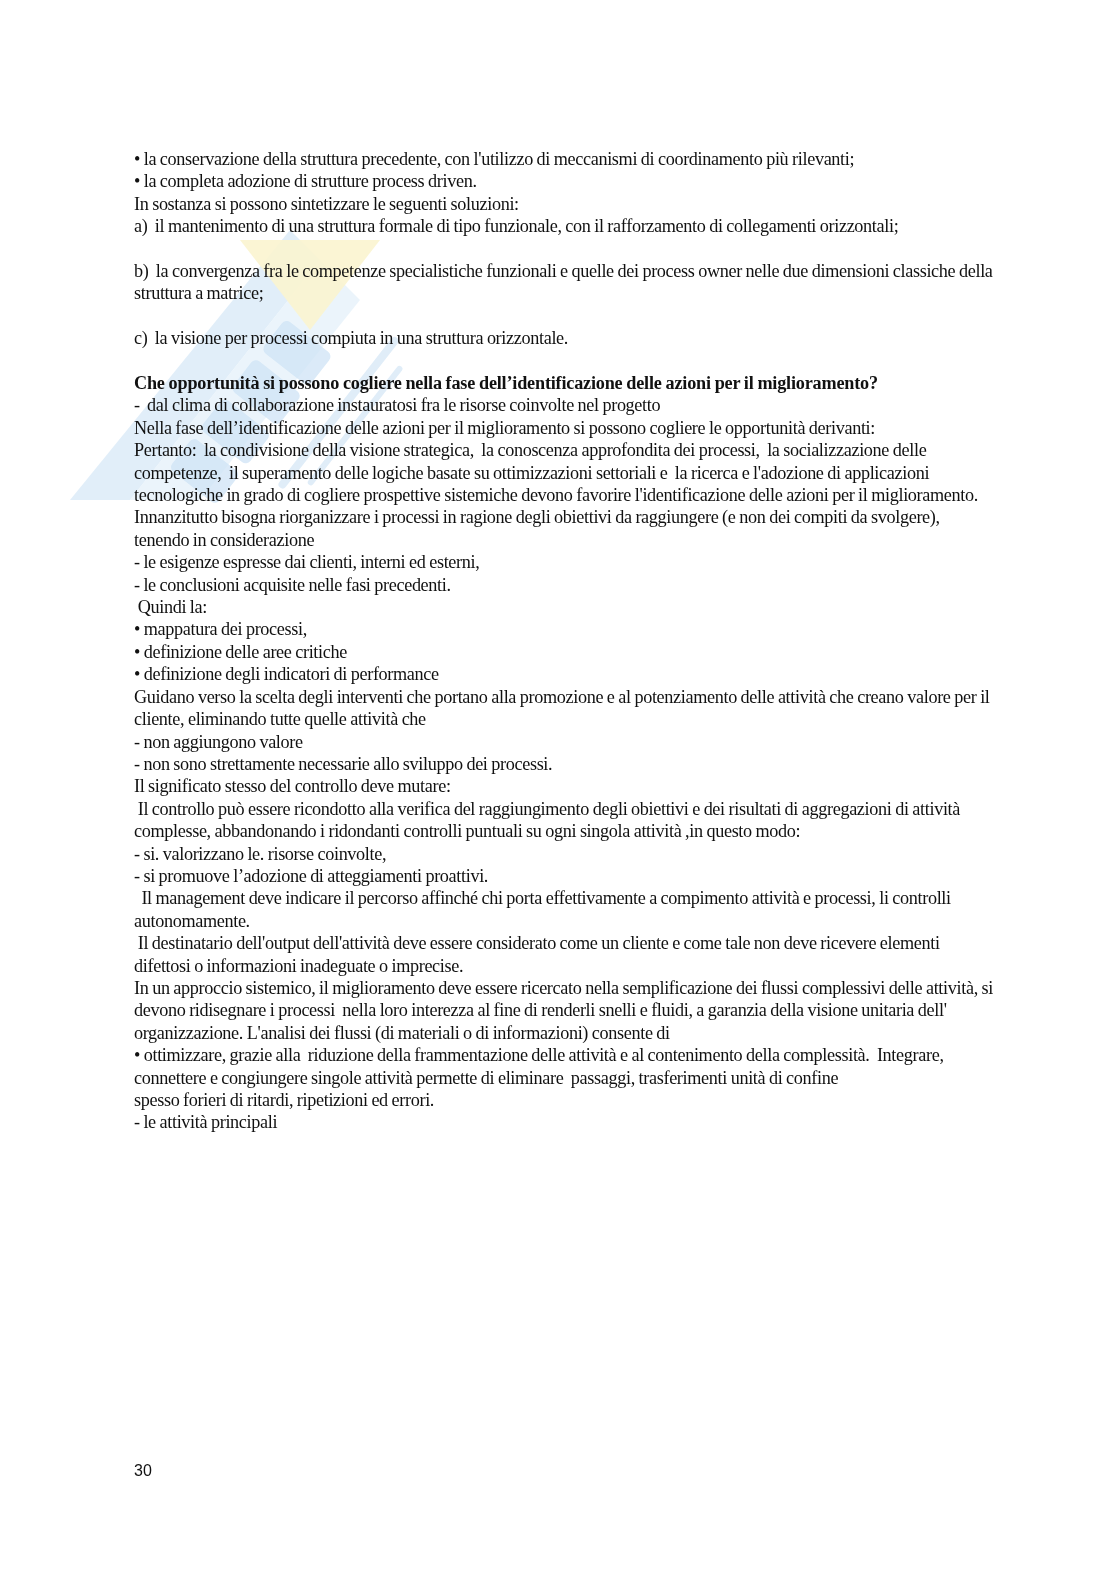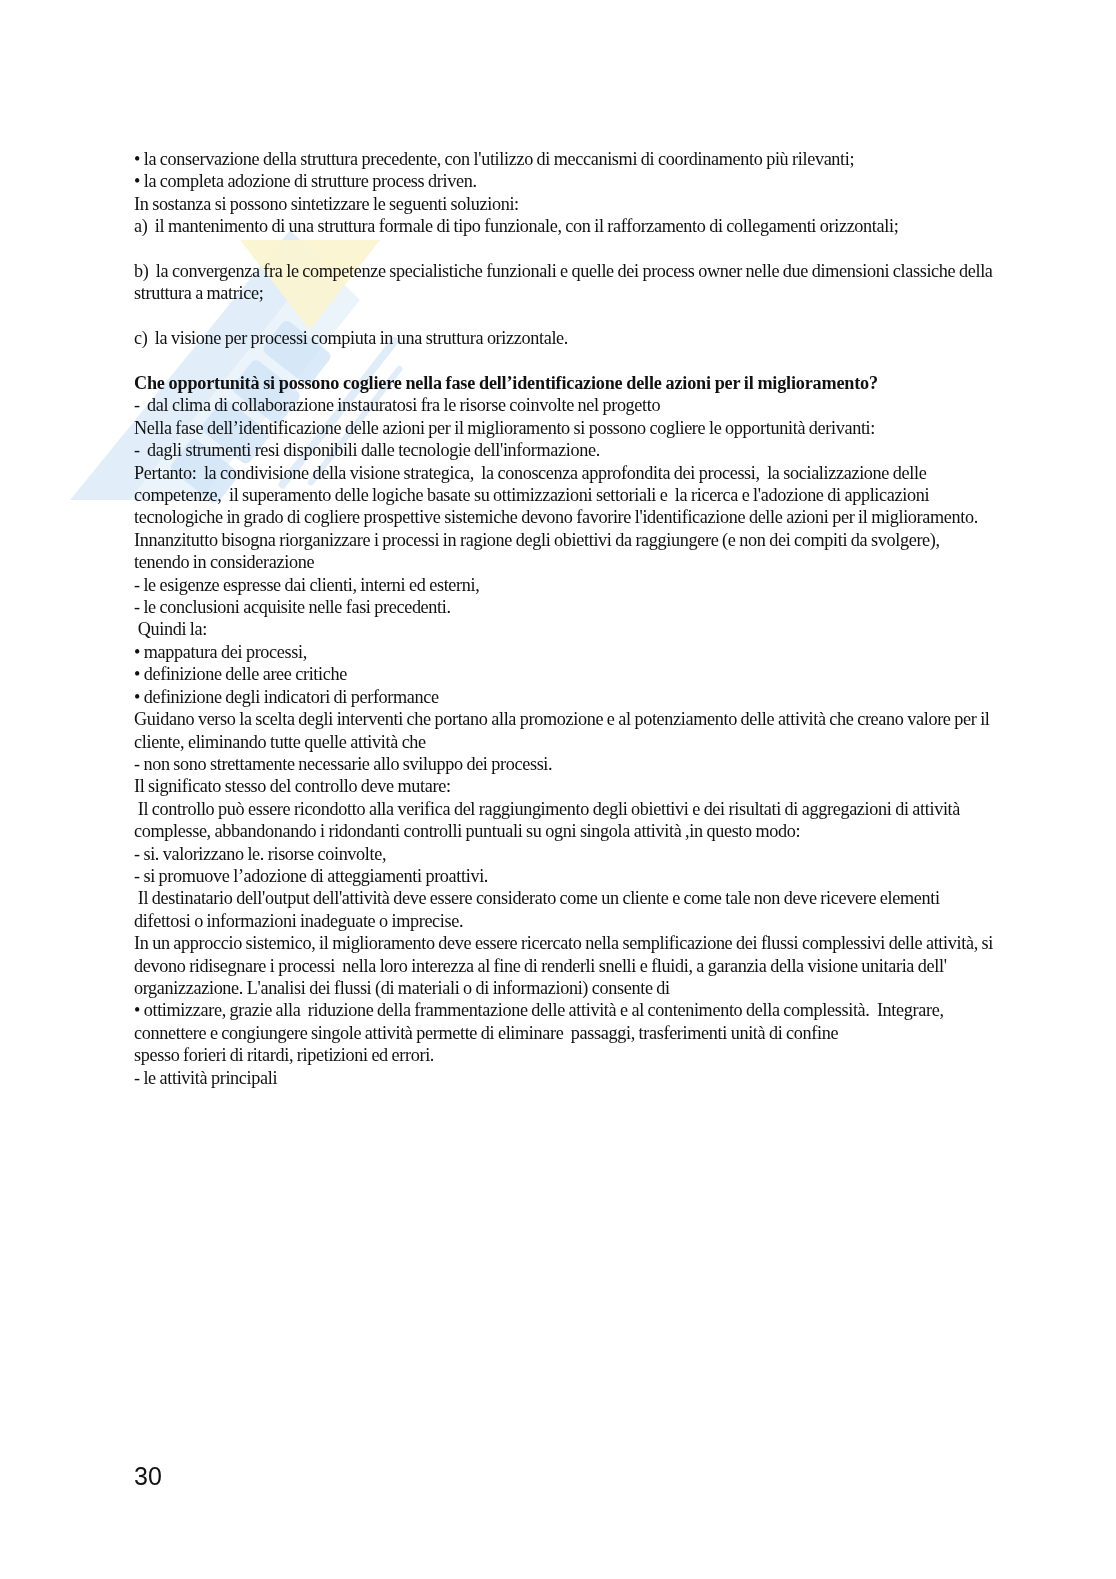--- a/index.html
+++ b/index.html
@@ -51,21 +51,21 @@
     }
     .content .heading {
       font-weight: bold;
       letter-spacing: -0.2px;
     }
     .page-number {
       position: absolute;
       left: 134px;
       top: 1462px;
       font-family: "Liberation Sans", "DejaVu Sans", sans-serif;
-      font-size: 25px;
+      font-size: 16px;
       color: #111111;
       z-index: 1;
     }
   </style>
 </head>
 <body>
 
 <div class="page">
 
   <div class="watermark">
@@ -98,35 +98,36 @@
     <div class="gap"></div>
     <p>b)  la convergenza fra le competenze specialistiche funzionali e quelle dei process owner nelle due dimensioni classiche della struttura a matrice;</p>
     <div class="gap"></div>
     <p>c)  la visione per processi compiuta in una struttura orizzontale.</p>
     <div class="gap"></div>
 
     <p class="heading">Che opportunità si possono cogliere nella fase dell’identificazione delle azioni per il miglioramento?</p>
 
     <p>-  dal clima di collaborazione instauratosi fra le risorse coinvolte nel progetto</p>
     <p>Nella fase dell’identificazione delle azioni per il miglioramento si possono cogliere le opportunità derivanti:</p>
-    <p>-  dagli strumenti resi disponibili dalle tecnologie dell'informazione.</p>
     <p>Pertanto:  la condivisione della visione strategica,  la conoscenza approfondita dei processi,  la socializzazione delle competenze,  il superamento delle logiche basate su ottimizzazioni settoriali e  la ricerca e l'adozione di applicazioni tecnologiche in grado di cogliere prospettive sistemiche devono favorire l'identificazione delle azioni per il miglioramento.</p>
     <p>Innanzitutto bisogna riorganizzare i processi in ragione degli obiettivi da raggiungere (e non dei compiti da svolgere), tenendo in considerazione</p>
     <p>- le esigenze espresse dai clienti, interni ed esterni,</p>
     <p>- le conclusioni acquisite nelle fasi precedenti.</p>
     <p> Quindi la:</p>
     <p>• mappatura dei processi,</p>
     <p>• definizione delle aree critiche</p>
     <p>• definizione degli indicatori di performance</p>
     <p>Guidano verso la scelta degli interventi che portano alla promozione e al potenziamento delle attività che creano valore per il cliente, eliminando tutte quelle attività che</p>
+    <p>- non aggiungono valore</p>
     <p>- non sono strettamente necessarie allo sviluppo dei processi.</p>
     <p>Il significato stesso del controllo deve mutare:</p>
     <p> Il controllo può essere ricondotto alla verifica del raggiungimento degli obiettivi e dei risultati di aggregazioni di attività complesse, abbandonando i ridondanti controlli puntuali su ogni singola attività ,in questo modo:</p>
     <p>- si. valorizzano le. risorse coinvolte,</p>
     <p>- si promuove l’adozione di atteggiamenti proattivi.</p>
+    <p>  Il management deve indicare il percorso affinché chi porta effettivamente a compimento attività e processi, li controlli autonomamente.</p>
     <p> Il destinatario dell'output dell'attività deve essere considerato come un cliente e come tale non deve ricevere elementi difettosi o informazioni inadeguate o imprecise.</p>
     <p>In un approccio sistemico, il miglioramento deve essere ricercato nella semplificazione dei flussi complessivi delle attività, si devono ridisegnare i processi  nella loro interezza al fine di renderli snelli e fluidi, a garanzia della visione unitaria dell' organizzazione. L'analisi dei flussi (di materiali o di informazioni) consente di</p>
     <p>• ottimizzare, grazie alla  riduzione della frammentazione delle attività e al contenimento della complessità.  Integrare, connettere e congiungere singole attività permette di eliminare  passaggi, trasferimenti unità di confine</p>
     <p>spesso forieri di ritardi, ripetizioni ed errori.</p>
     <p>- le attività principali</p>
   </div>
 
   <div class="page-number">30</div>
 </div>
 

